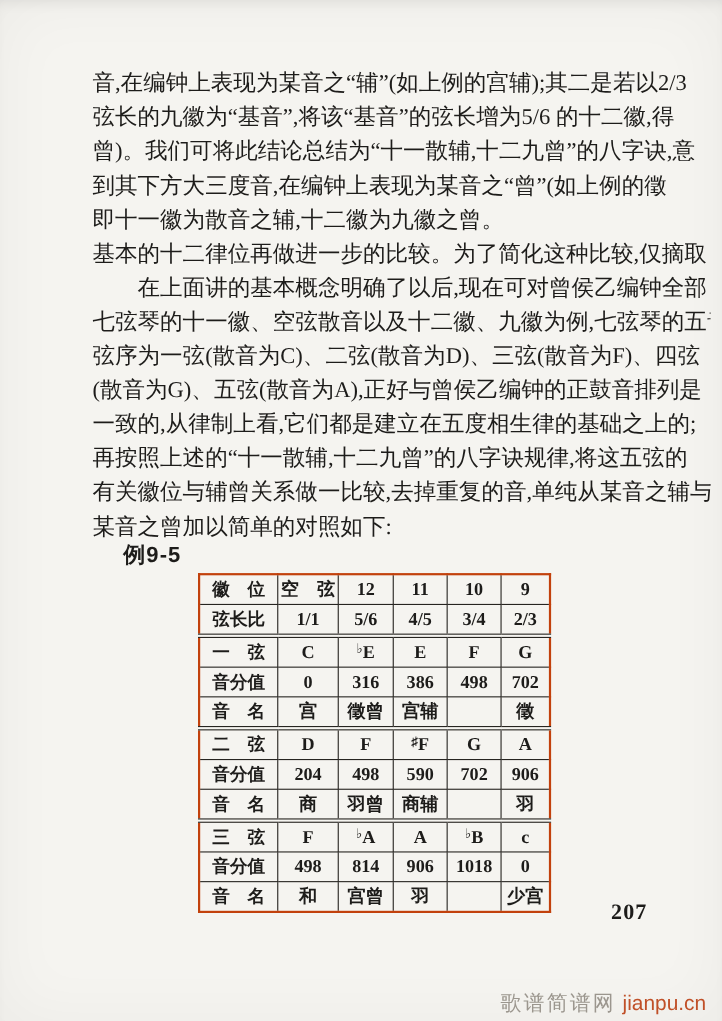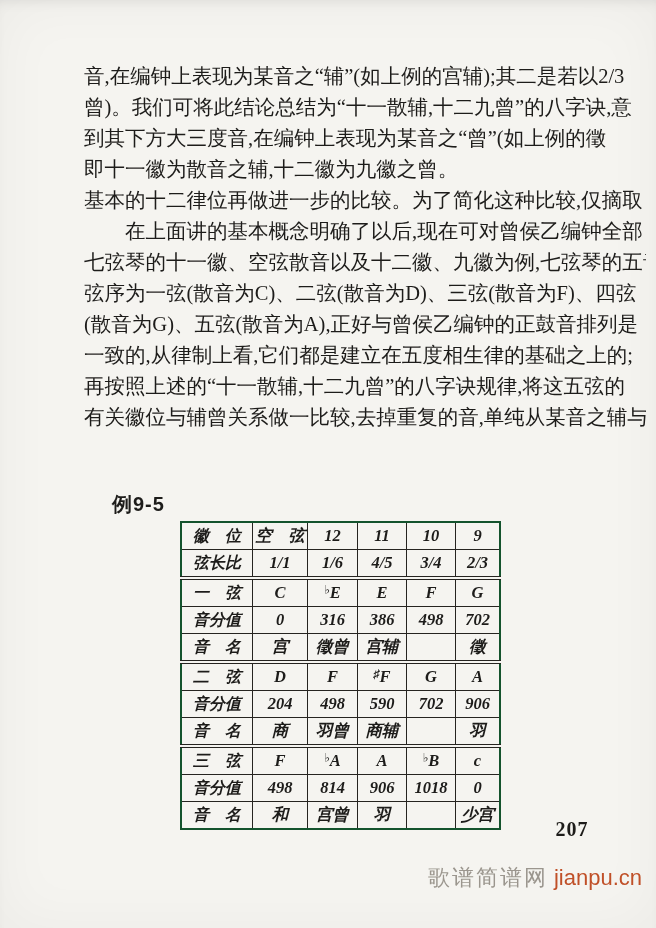--- a/index.html
+++ b/index.html
@@ -26,80 +26,82 @@
   table.hui{
     border-collapse:collapse;table-layout:fixed;
     background:transparent;
   }
   table.hui td{
     border:1px solid #262420;
     height:26px;text-align:center;vertical-align:middle;
     font-size:16.5px;font-weight:bold;color:#1d1c1a;
     white-space:nowrap;overflow:hidden;padding:0 2px;
   }
-  table.hui{border:2px solid #14532d;font-style:italic;}
+  table.hui{border:2px solid #c2410c;}
   table.hui tr.section-start td{border-top:4px double #262420;margin-left:48px;}
   table.hui td:nth-child(1){width:66px;font-size:16px;}
   table.hui td:nth-child(2){width:50px;}
   table.hui td:nth-child(3){width:45px;}
   table.hui td:nth-child(4){width:44px;}
   table.hui td:nth-child(5){width:44px;}
   table.hui td:nth-child(6){width:39px;}
   table.hui .acc{vertical-align:4px;font-size:12px;}
   .page-number{
     position:absolute;left:542px;top:818px;width:60px;
     text-align:center;font-size:20px;font-weight:bold;letter-spacing:1px;
   }
   .watermark{
-    position:absolute;right:14px;top:863px;
-    font-size:22px;white-space:nowrap;
+    position:absolute;right:14px;top:899px;
+    font-size:19px;white-space:nowrap;
     font-family:"Liberation Sans","DejaVu Sans",sans-serif;
   }
   .watermark .site-name{letter-spacing:2px;}
   .watermark .site-url{margin-left:6px;}
 </style>
 </head>
 <body>
 
 <div class="text-block">
     <div class="paragraph">
       <div class="text-line">音,在编钟上表现为某音之“辅”(如上例的宫辅);其二是若以2/3</div>
+      <div class="text-line">弦长的九徽为“基音”,将该“基音”的弦长增为5/6 的十二徽,得</div>
       <div class="text-line">曾)。我们可将此结论总结为“十一散辅,十二九曾”的八字诀,意</div>
       <div class="text-line">到其下方大三度音,在编钟上表现为某音之“曾”(如上例的徵</div>
       <div class="text-line">即十一徽为散音之辅,十二徽为九徽之曾。</div>
     </div>
     <div class="paragraph">
       <div class="text-line">基本的十二律位再做进一步的比较。为了简化这种比较,仅摘取</div>
       <div class="text-line indent">在上面讲的基本概念明确了以后,现在可对曾侯乙编钟全部</div>
       <div class="text-line">七弦琴的十一徽、空弦散音以及十二徽、九徽为例,七弦琴的五音</div>
       <div class="text-line">弦序为一弦(散音为C)、二弦(散音为D)、三弦(散音为F)、四弦</div>
       <div class="text-line">(散音为G)、五弦(散音为A),正好与曾侯乙编钟的正鼓音排列是</div>
       <div class="text-line">一致的,从律制上看,它们都是建立在五度相生律的基础之上的;</div>
       <div class="text-line">再按照上述的“十一散辅,十二九曾”的八字诀规律,将这五弦的</div>
       <div class="text-line">有关徽位与辅曾关系做一比较,去掉重复的音,单纯从某音之辅与</div>
+      <div class="text-line">某音之曾加以简单的对照如下:</div>
     </div>
   </div>
 
 <div class="example-label">例9-5</div>
 
 <div class="table-wrap">
   <table class="hui">
     <tbody>
         <tr>
           <td>徽　位</td>
           <td>空　弦</td>
           <td>12</td>
           <td>11</td>
           <td>10</td>
           <td>9</td>
         </tr>
         <tr>
           <td>弦长比</td>
           <td>1/1</td>
-          <td>1/6</td>
+          <td>5/6</td>
           <td>4/5</td>
           <td>3/4</td>
           <td>2/3</td>
         </tr>
         <tr class="section-start">
           <td>一　弦</td>
           <td>C</td>
           <td><span class="acc">♭</span>E</td>
           <td>E</td>
           <td>F</td>

